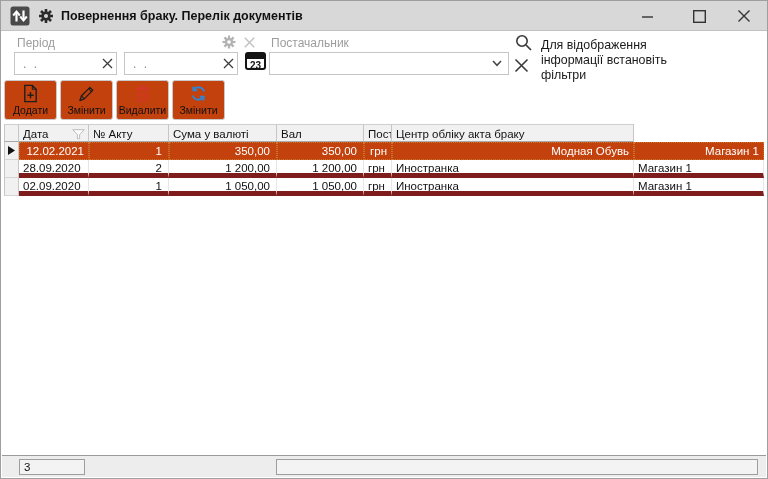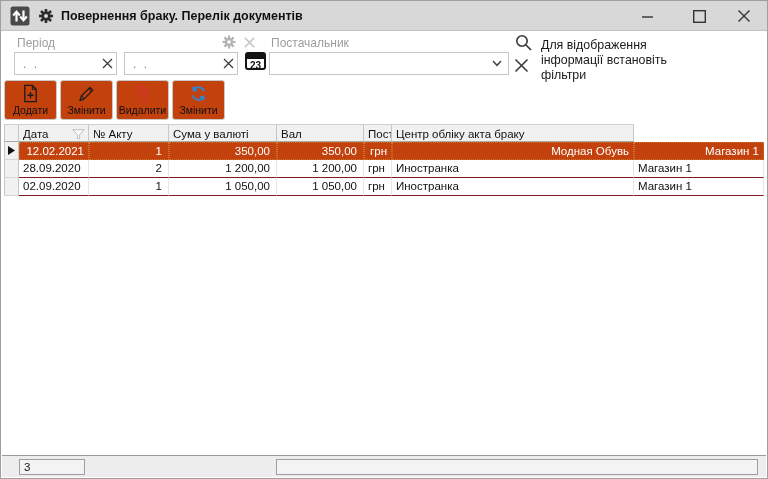--- a/index.html
+++ b/index.html
@@ -45,21 +45,21 @@
 
   
   .grid { position: absolute; left: 3px; top: 123px; width: 760px; }
   .grid-row { display: grid; grid-template-columns: 15px 70px 80px 108px 87px 28px 242px minmax(0,1fr); border-radius: 7px; }
   .hdr { height: 18px; }
   .hdr .cell { background: #f1f1f1; border-top: 1px solid #cfcfcf; border-right: 1px solid #c6c6c6; border-bottom: 1px solid #a9a9a9; font-size: 11.5px; color: #111; padding: 2px 3px 0 4px; white-space: nowrap; overflow: hidden; display: flex; align-items: center; }
   .hdr .cell:first-child { border-left: 1px solid #c6c6c6; }
   .hdr-date { justify-content: space-between; }
   .row { height: 18px; }
   .sel-cell { background: #f1f1f1; border-left: 1px solid #c6c6c6; border-right: 1px solid #c6c6c6; border-bottom: 1px solid #d6d6d6; display: flex; align-items: center; justify-content: center; }
-  .cell-d { font-size: 11.5px; padding: 2px 4px 0 4px; border-right: 1px solid #e6e6e6; border-bottom: 1px solid #7f1d1d; white-space: nowrap; overflow: hidden; color: #111; }
+  .cell-d { font-size: 11.5px; padding: 2px 4px 0 4px; border-right: 1px solid #e6e6e6; border-bottom: 5px solid #7f1d1d; white-space: nowrap; overflow: hidden; color: #111; }
   .ar { text-align: right; padding-right: 6px; }
   .row.selected .cell-d { background: #c2410c; color: #fff; border: 1px dotted #c9772f; text-align: right; }
   .row.selected .cell-d.first { border-left: 1px dotted #c9772f; }
 
   
   .statusbar { position: absolute; left: 1px; right: 1px; bottom: 1px; height: 22px; background: #ededed; border-top: 1px solid #9b9b9b; }
   .sb-box { position: absolute; top: 3px; height: 16px; background: #f3f3f3; border: 1px solid #9e9e9e; font-size: 11.5px; color: #111; line-height: 14px; padding: 0 4px; white-space: nowrap; overflow: hidden; }
   .sb-count { left: 17px; width: 66px; }
   .sb-total { left: 154px; width: 118px; text-align: right; }
   .sb-empty { left: 274px; right: 8px; }

